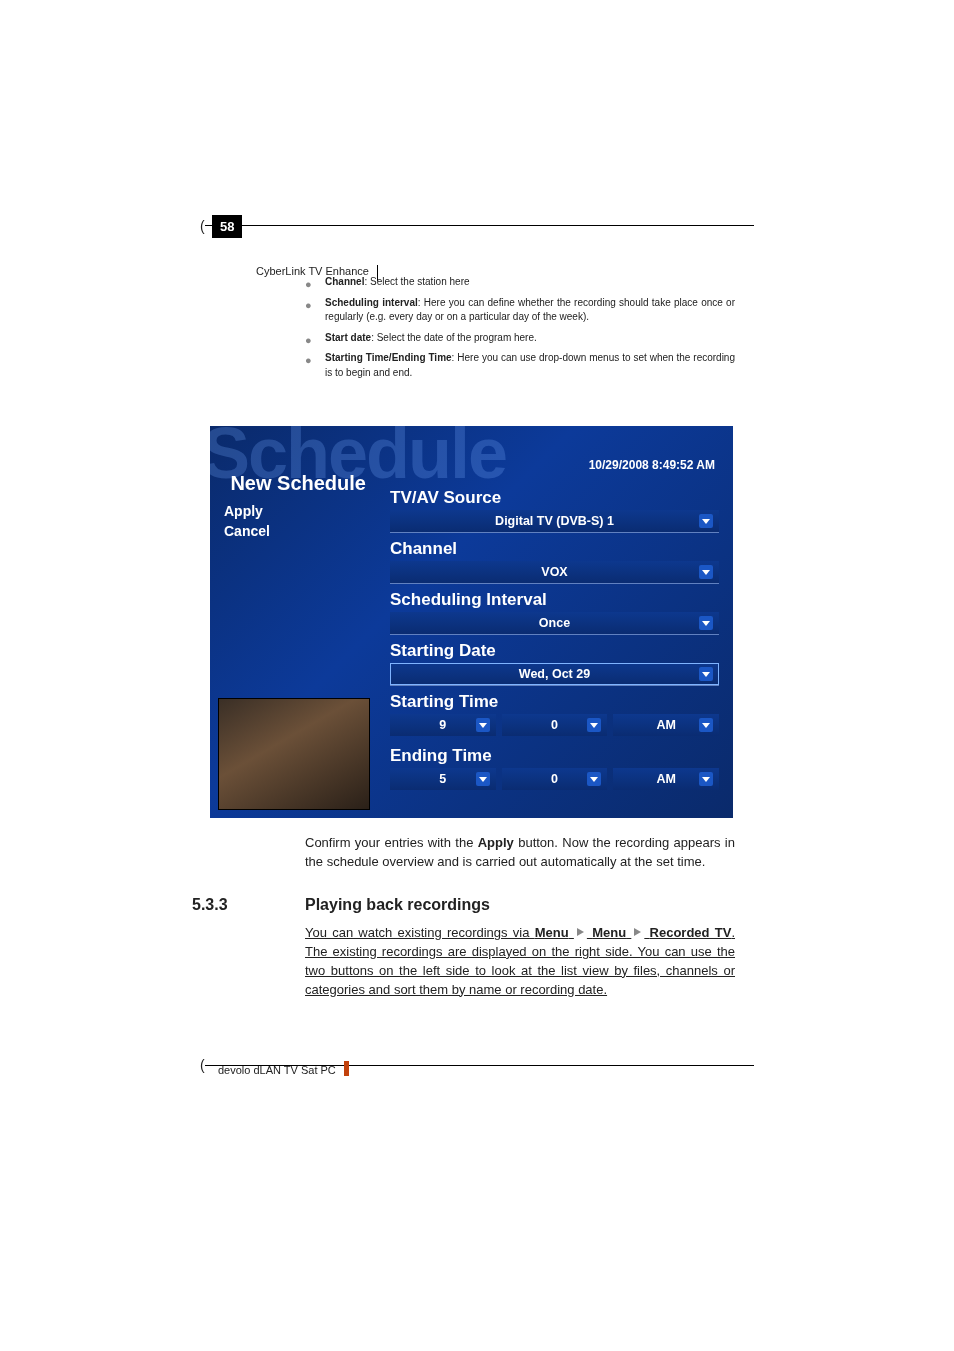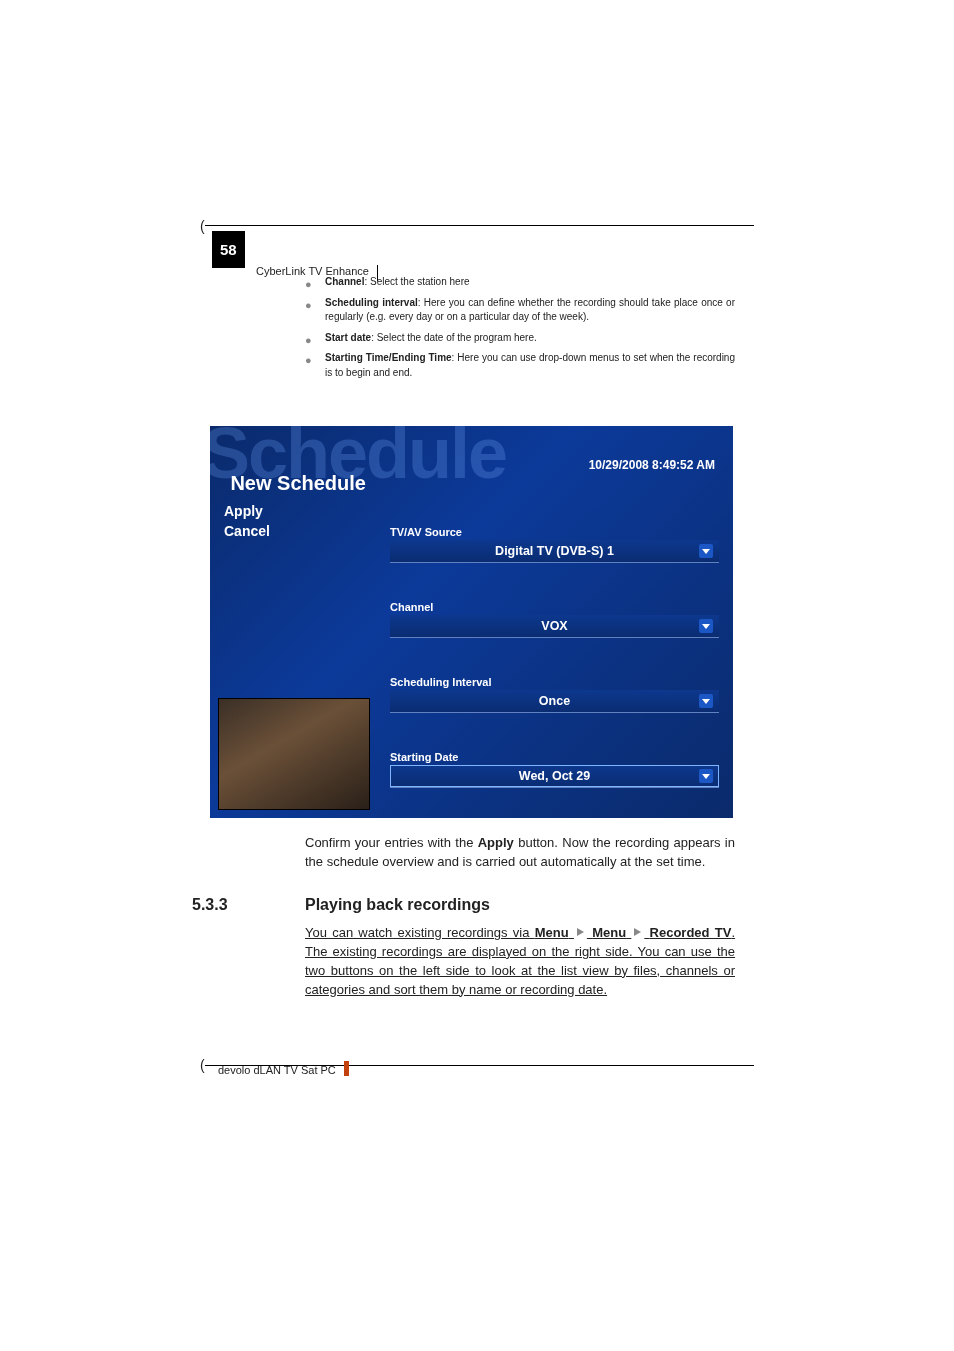--- a/index.html
+++ b/index.html
@@ -28,24 +28,23 @@
     top: 218px;
     left: 200px;
     font-size: 14px;
   }
   .page-num-box {
     position: absolute;
     top: 215px;
     left: 212px;
     background: #000;
     color: #fff;
-    font-size: 15px;
-    font-weight: bold;
-    padding: 10px 8px;
-    margin-top: 16px;
+    font-size: 13px;
+    font-weight: bold;
+    padding: 4px 8px;
   }
   .header-title {
     position: absolute;
     top: 217px;
     left: 252px;
     font-size: 11px;
     border-right: 1px solid #000;
     padding-right: 8px;
     padding-left: 4px;
     padding-bottom: 4px;
@@ -138,23 +137,22 @@
   }
   .form-col {
     position: absolute;
     top: 62px;
     left: 180px;
     right: 14px;
   }
   .form-group { margin-bottom: 6px; }
   .form-label {
     font-weight: bold;
-    font-size: 11px;
+    font-size: 17px;
     margin-bottom: 2px;
-    margin-top: 38px;
   }
   .dd {
     position: relative;
     height: 22px;
     line-height: 22px;
     border-bottom: 1px solid rgba(200,220,255,0.45);
     background: linear-gradient(#0d388e, #0a2c72);
     text-align: center;
     font-weight: bold;
     font-size: 12.5px;

